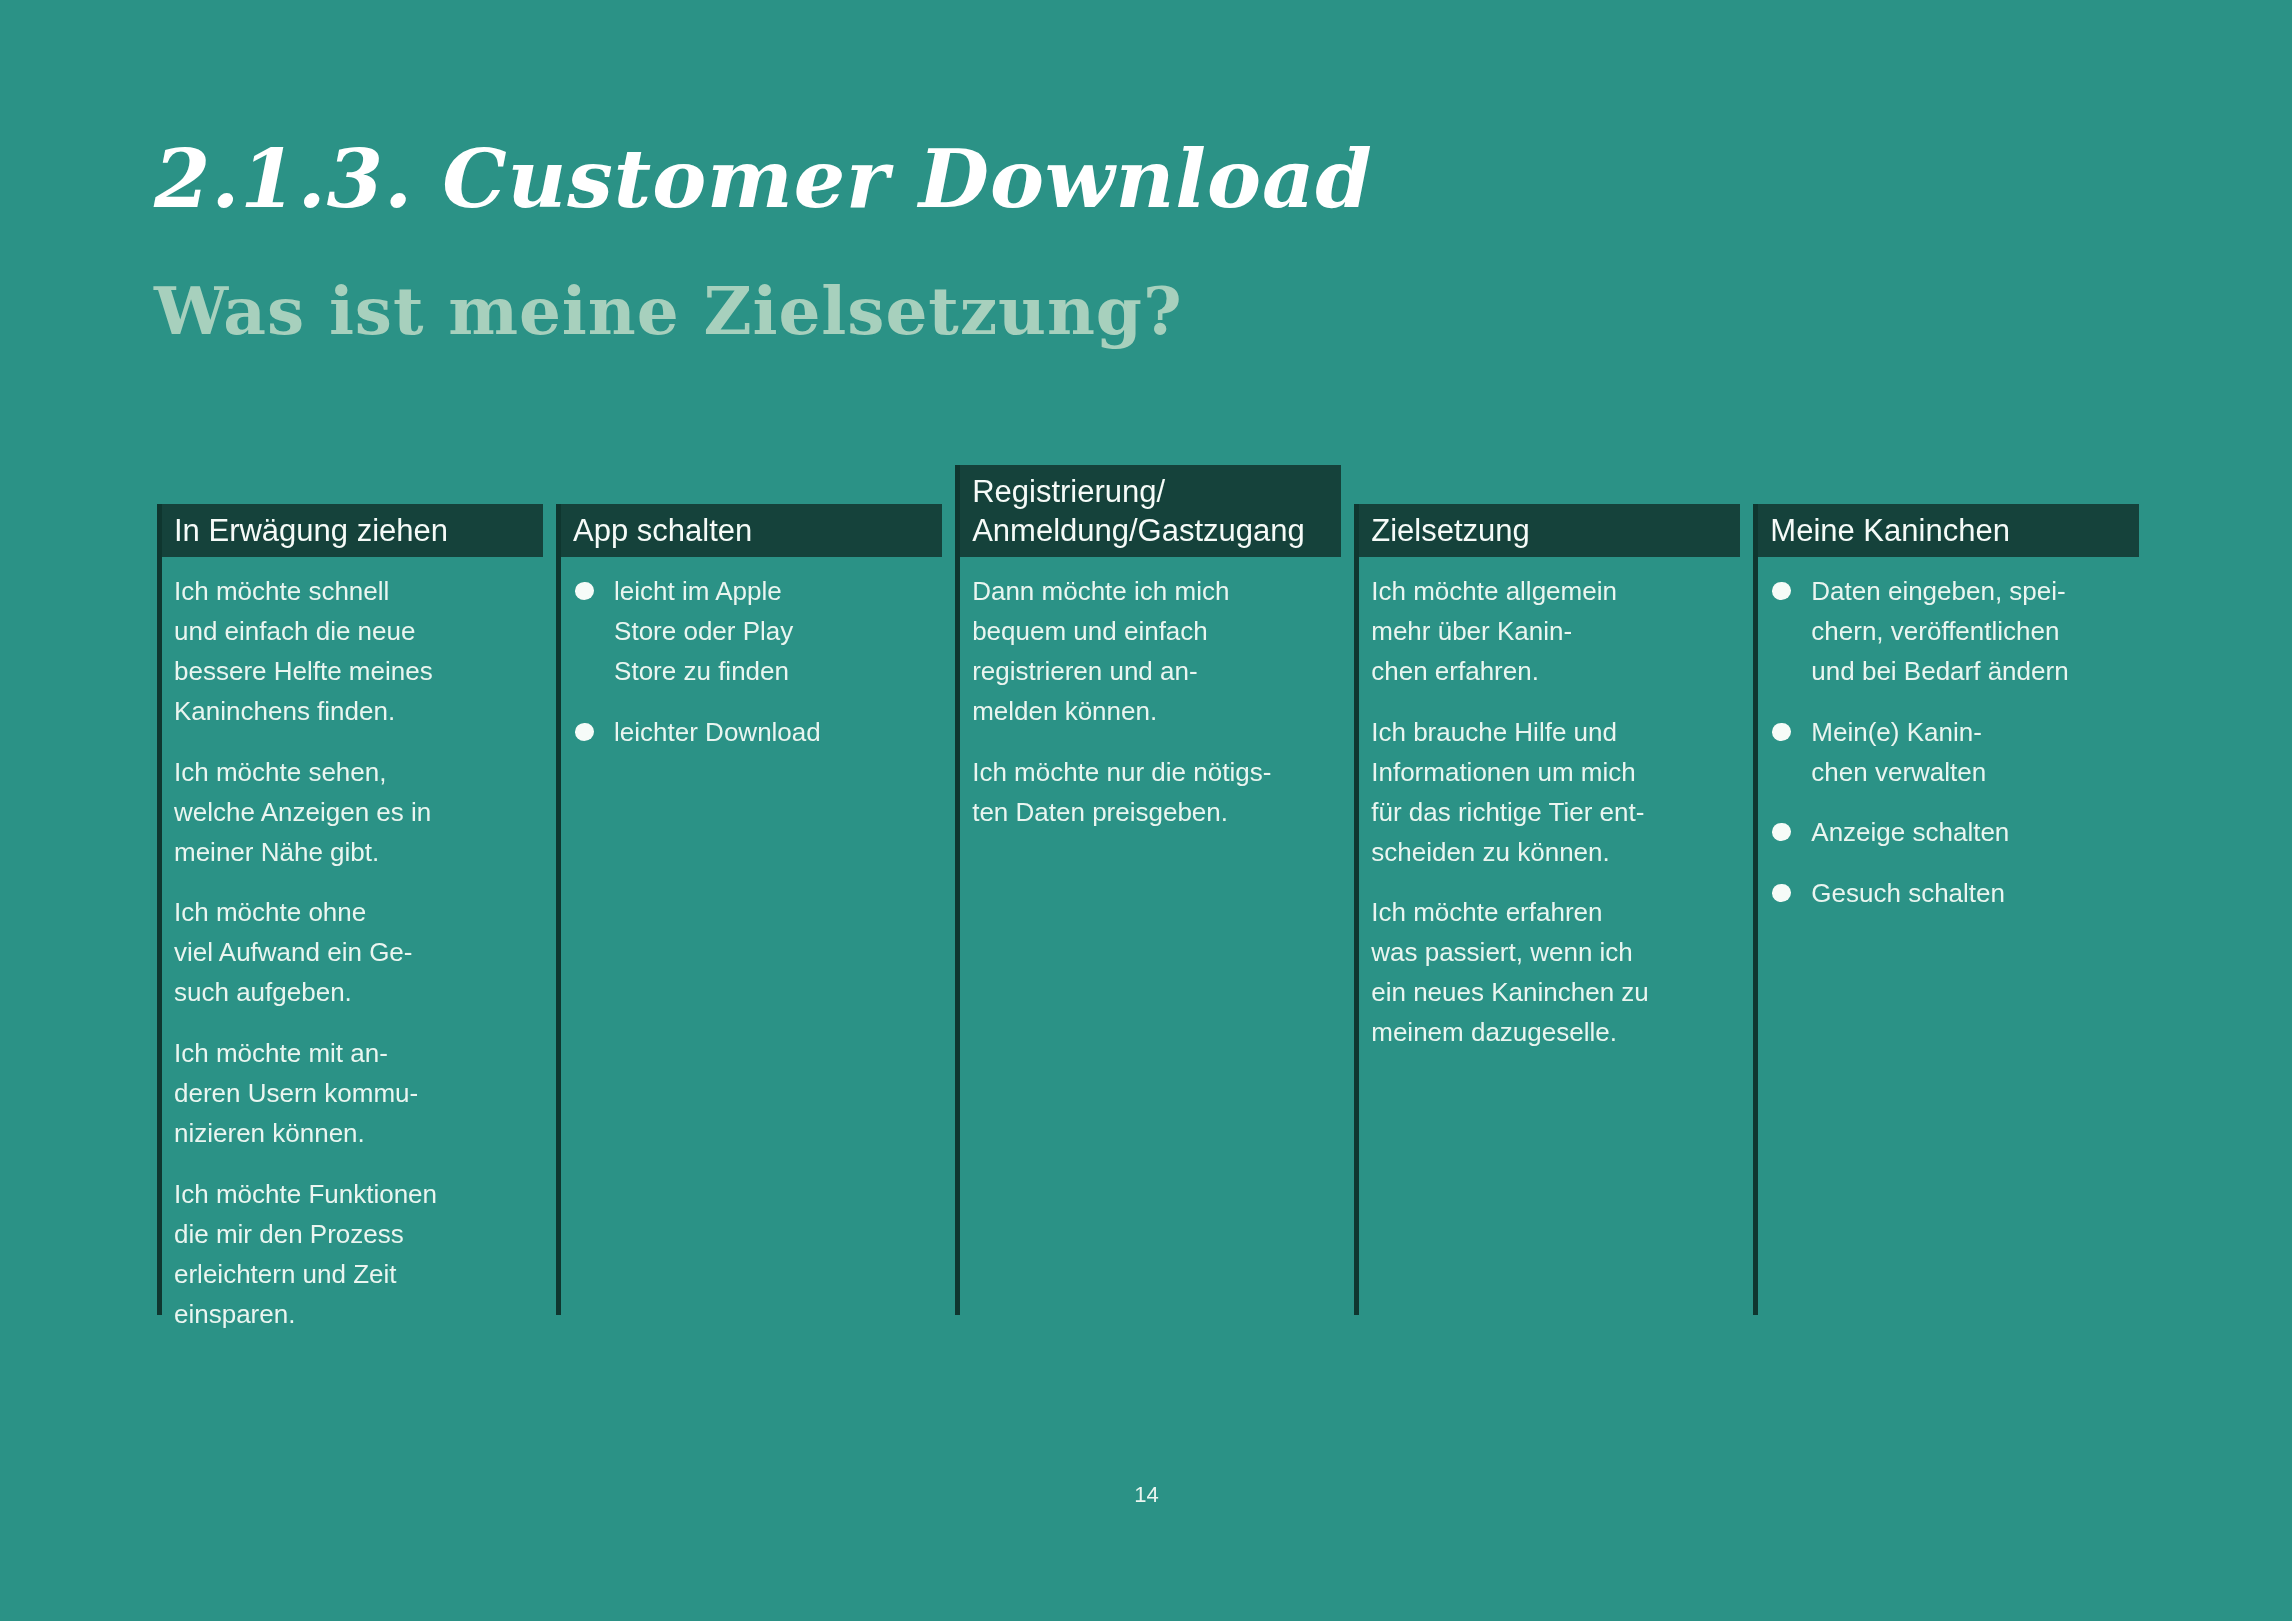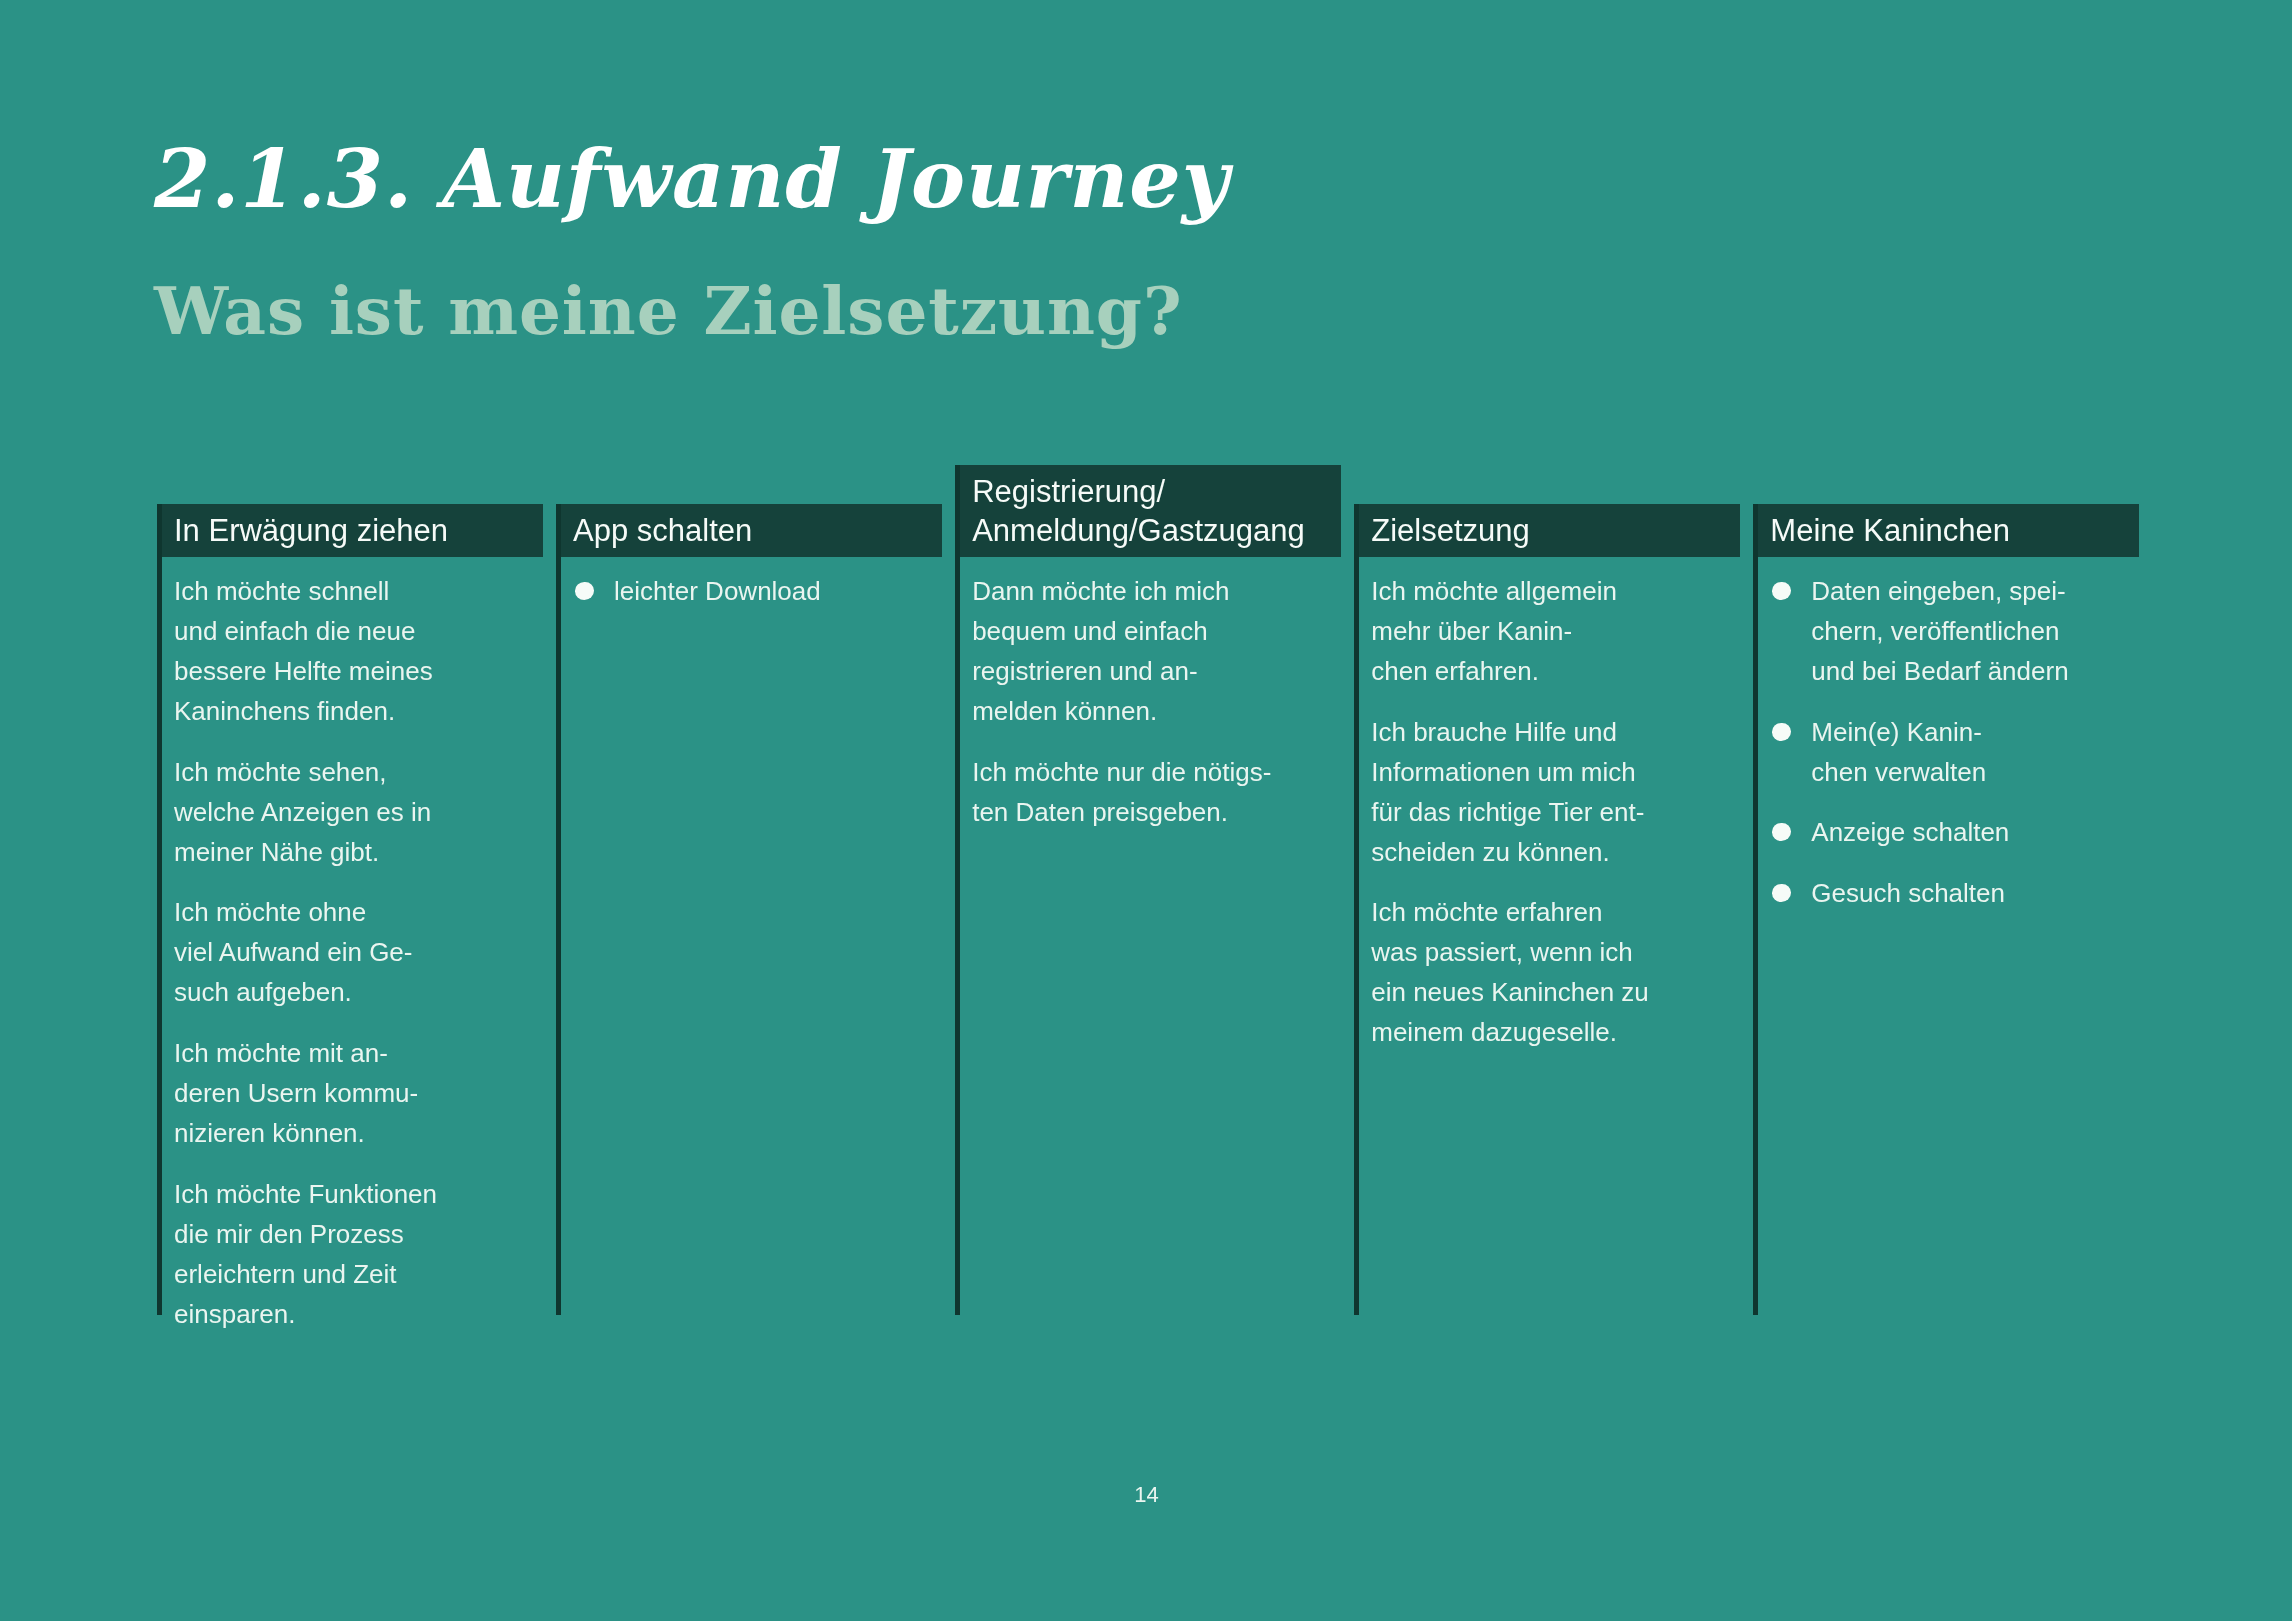--- a/index.html
+++ b/index.html
@@ -114,21 +114,21 @@
     left: 0;
     width: 100%;
     text-align: center;
     font-size: 22px;
     color: var(--text);
   }
 </style>
 </head>
 <body>
 
-<div class="title">2.1.3. Aufwand Journey</div>
+<div class="title">2.1.3. Customer Download</div>
 <div class="subtitle">Was ist meine Zielsetzung?</div>
 
 <div class="journey" id="journey">
     <div class="column">
       <div class="col-header">In Erwägung ziehen</div>
       <div class="col-body">
         <p class="para">Ich möchte schnell
 und einfach die neue
 bessere Helfte meines
 Kaninchens finden.</p>
@@ -145,20 +145,26 @@
 die mir den Prozess
 erleichtern und Zeit
 einsparen.</p>
       </div>
     </div>
     <div class="column">
       <div class="col-header">App schalten</div>
       <div class="col-body">
         <div class="bullet-item">
           <span class="dot"></span>
+          <span class="bullet-text">leicht im Apple
+Store oder Play
+Store zu finden</span>
+        </div>
+        <div class="bullet-item">
+          <span class="dot"></span>
           <span class="bullet-text">leichter Download</span>
         </div>
       </div>
     </div>
     <div class="column tall-header">
       <div class="col-header">Registrierung/
 Anmeldung/Gastzugang</div>
       <div class="col-body">
         <p class="para">Dann möchte ich mich
 bequem und einfach

